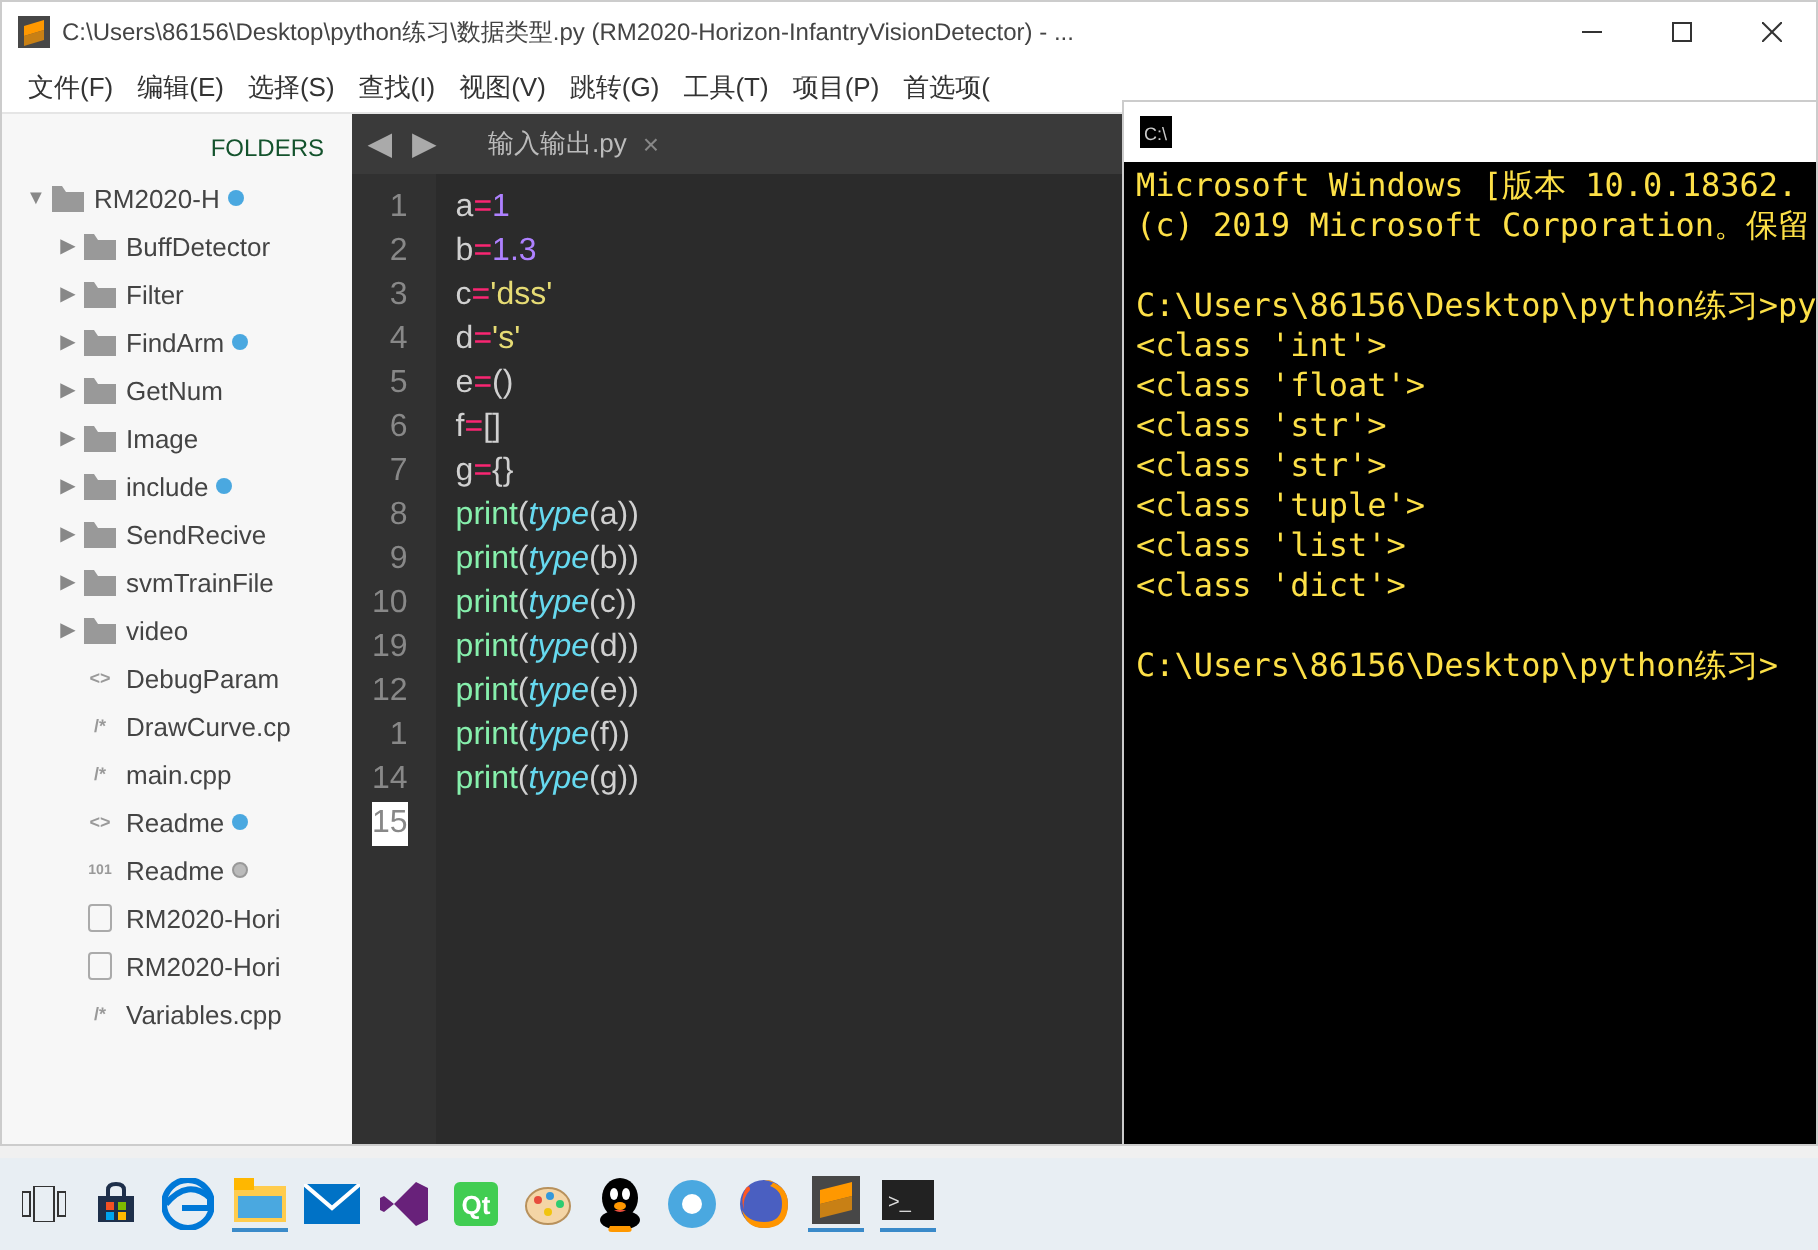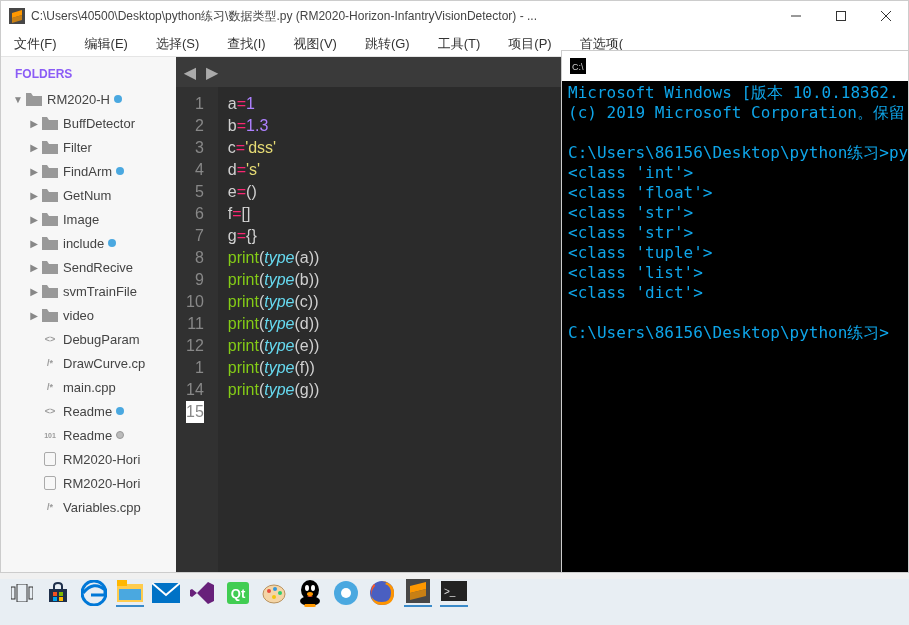--- a/index.html
+++ b/index.html
@@ -7,26 +7,26 @@
 
 .window { position:absolute; background:#fff; border:1px solid #ccc; display:flex; flex-direction:column; }
 .titlebar { height:30px; display:flex; align-items:center; padding-left:8px; background:#fff; }
 .titlebar .ico { width:16px; height:16px; margin-right:6px; flex-shrink:0; }
 .titlebar .ttl { font-size:12px; color:#444; flex:1; white-space:nowrap; overflow:hidden; text-overflow:ellipsis; }
 .winbtns { display:flex; }
 .winbtn { width:45px; height:30px; display:flex; align-items:center; justify-content:center; color:#444; font-size:11px; }
 .winbtn svg { width:10px; height:10px; }
 
 .sublime { left:0; top:0; width:909px; height:573px; z-index:1; }
-.menubar { height:26px; display:flex; align-items:center; padding:0 8px; gap:18px; background:#fff; border-bottom:1px solid #e5e5e5; font-size:13px; color:#333; }
+.menubar { height:26px; display:flex; align-items:center; padding:0 8px; gap:2px; background:#fff; border-bottom:1px solid #e5e5e5; font-size:13px; color:#333; }
 .menubar span { padding:2px 5px; }
 .body { flex:1; display:flex; overflow:hidden; }
 
 .sidebar { width:175px; background:#f7f7f7; overflow:hidden; font-size:13px; color:#444; }
-.sidebar-hdr { font-weight:bold; font-size:12px; padding:10px 14px 6px; color:#8b5cf6; }
+.sidebar-hdr { font-weight:normal; font-size:12px; padding:10px 14px 6px; color:#14532d;text-align:right; }
 .tree-row { display:flex; align-items:center; height:24px; padding-right:4px; white-space:nowrap; }
 .tree-row .arrow { width:14px; text-align:center; color:#888; font-size:10px; }
 .tree-row .ficon { width:18px; height:16px; margin-right:4px; display:flex; align-items:center; justify-content:center; }
 .tree-row .name { overflow:hidden; text-overflow:ellipsis; }
 .dot { width:8px; height:8px; border-radius:50%; margin-left:4px; flex-shrink:0; }
 .dot.b { background:#4aa8e0; }
 .dot.g { background:#bbb; border:1px solid #999; box-sizing:border-box; }
 .folder-svg { fill:#999; }
 .file-box { width:12px; height:14px; border:1.5px solid #aaa; border-radius:2px; }
 .file-code { font-size:9px; color:#999; font-weight:bold; }
@@ -41,45 +41,45 @@
 .code { flex:1; display:flex; font-family:Consolas,monospace; font-size:16px; line-height:22px; }
 .gutter { background:#313131; color:#888; text-align:right; padding:6px 14px 6px 10px; }
 .gutter div { height:22px; }
 .gutter .cur { background:#ffffff; }
 .src { padding:6px 10px; color:#ddd; }
 .src div { height:22px; white-space:pre; }
 .tk-var { color:#d0d0d0; }
 .tk-op { color:#f92672; }
 .tk-num { color:#ae81ff; }
 .tk-str { color:#e6db74; }
-.tk-fn { color:#84cc16; }
+.tk-fn { color:#86efac; }
 .tk-bi { color:#66d9ef; font-style:italic; }
 .tk-pn { color:#d0d0d0; }
 
 .cmd { left:561px; top:50px; width:348px; height:523px; z-index:2; background:#000; }
 .cmd .titlebar { background:#fff; }
-.cmd-body { flex:1; background:#000; color:#0ea5e9; font-family:Consolas,"SimSun",monospace; font-size:16px; line-height:20px; padding:2px 6px; white-space:pre; overflow:hidden; }
-
-.taskbar { position:absolute; left:0; bottom:0; width:909px; height:46px; background:#e8eef3; display:flex; padding:0 8px; gap:8px; }
+.cmd-body { flex:1; background:#000; color:#fde047; font-family:Consolas,"SimSun",monospace; font-size:16px; line-height:20px; padding:2px 6px; white-space:pre; overflow:hidden; }
+
+.taskbar { position:absolute; left:0; bottom:0; width:909px; height:46px; background:#e8eef3; display:flex; align-items:center; padding:0 8px; gap:8px; }
 .taskbar .titem { width:28px; height:28px; display:flex; align-items:center; justify-content:center; }
 .taskbar .active-ind { border-bottom:2px solid #3a8ac9; padding-bottom:2px; }
 </style>
 </head>
 <body>
 
 <div class="window sublime">
   <div class="titlebar">
     <span class="ico">
       <svg viewBox="0 0 16 16">
           <rect width="16" height="16" fill="#474747"></rect>
           <path d="M3 5 L13 2 L13 7 L3 10 Z" fill="#ff9800"></path>
           <path d="M3 10 L13 7 L13 12 L3 15 Z" fill="#ff9800" opacity="0.7"></path>
         </svg>
     </span>
-    <span class="ttl">C:\Users\40500\Desktop\python练习\数据类型.py (RM2020-Horizon-InfantryVisionDetector) - ...</span>
+    <span class="ttl">C:\Users\86156\Desktop\python练习\数据类型.py (RM2020-Horizon-InfantryVisionDetector) - ...</span>
     <div class="winbtns">
       <div class="winbtn">
           <svg viewBox="0 0 10 10">
             <line x1="0" y1="5" x2="10" y2="5" stroke="#333"></line>
           </svg>
         </div>
       <div class="winbtn">
           <svg viewBox="0 0 10 10">
             <rect x="0.5" y="0.5" width="9" height="9" fill="none" stroke="#333"></rect>
           </svg>
@@ -258,35 +258,39 @@
             </span>
             <span class="name">Variables.cpp</span>
           </div>
         </div>
     </div>
     <div class="editor">
       <div class="tabbar">
         <div class="tab-nav">
           <span>◀</span>
           <span>▶</span>
+        </div>
+        <div class="tab inactive">
+          <span>输入输出.py</span>
+          <span class="close">×</span>
         </div>
       </div>
       <div class="code">
         <div class="gutter" id="gutter">
             <div>1</div>
             <div>2</div>
             <div>3</div>
             <div>4</div>
             <div>5</div>
             <div>6</div>
             <div>7</div>
             <div>8</div>
             <div>9</div>
             <div>10</div>
-            <div>11</div>
+            <div>19</div>
             <div>12</div>
             <div>1</div>
             <div>14</div>
             <div class="cur">15</div>
           </div>
         <div class="src" id="src">
             <div><span class="tk-var">a</span><span class="tk-op">=</span><span class="tk-num">1</span></div>
             <div><span class="tk-var">b</span><span class="tk-op">=</span><span class="tk-num">1.3</span></div>
             <div><span class="tk-var">c</span><span class="tk-op">=</span><span class="tk-str">'dss'</span></div>
             <div><span class="tk-var">d</span><span class="tk-op">=</span><span class="tk-str">'s'</span></div>

